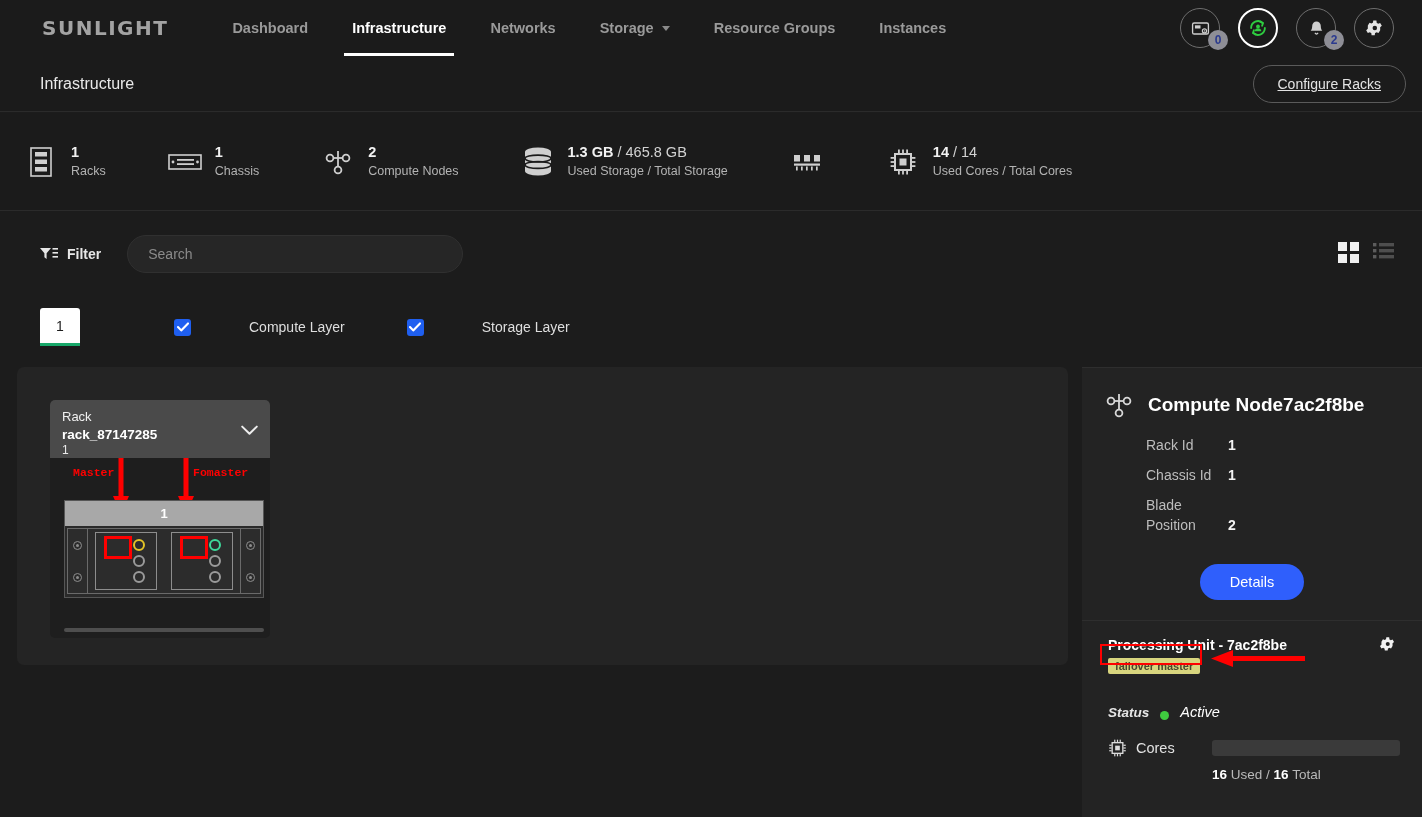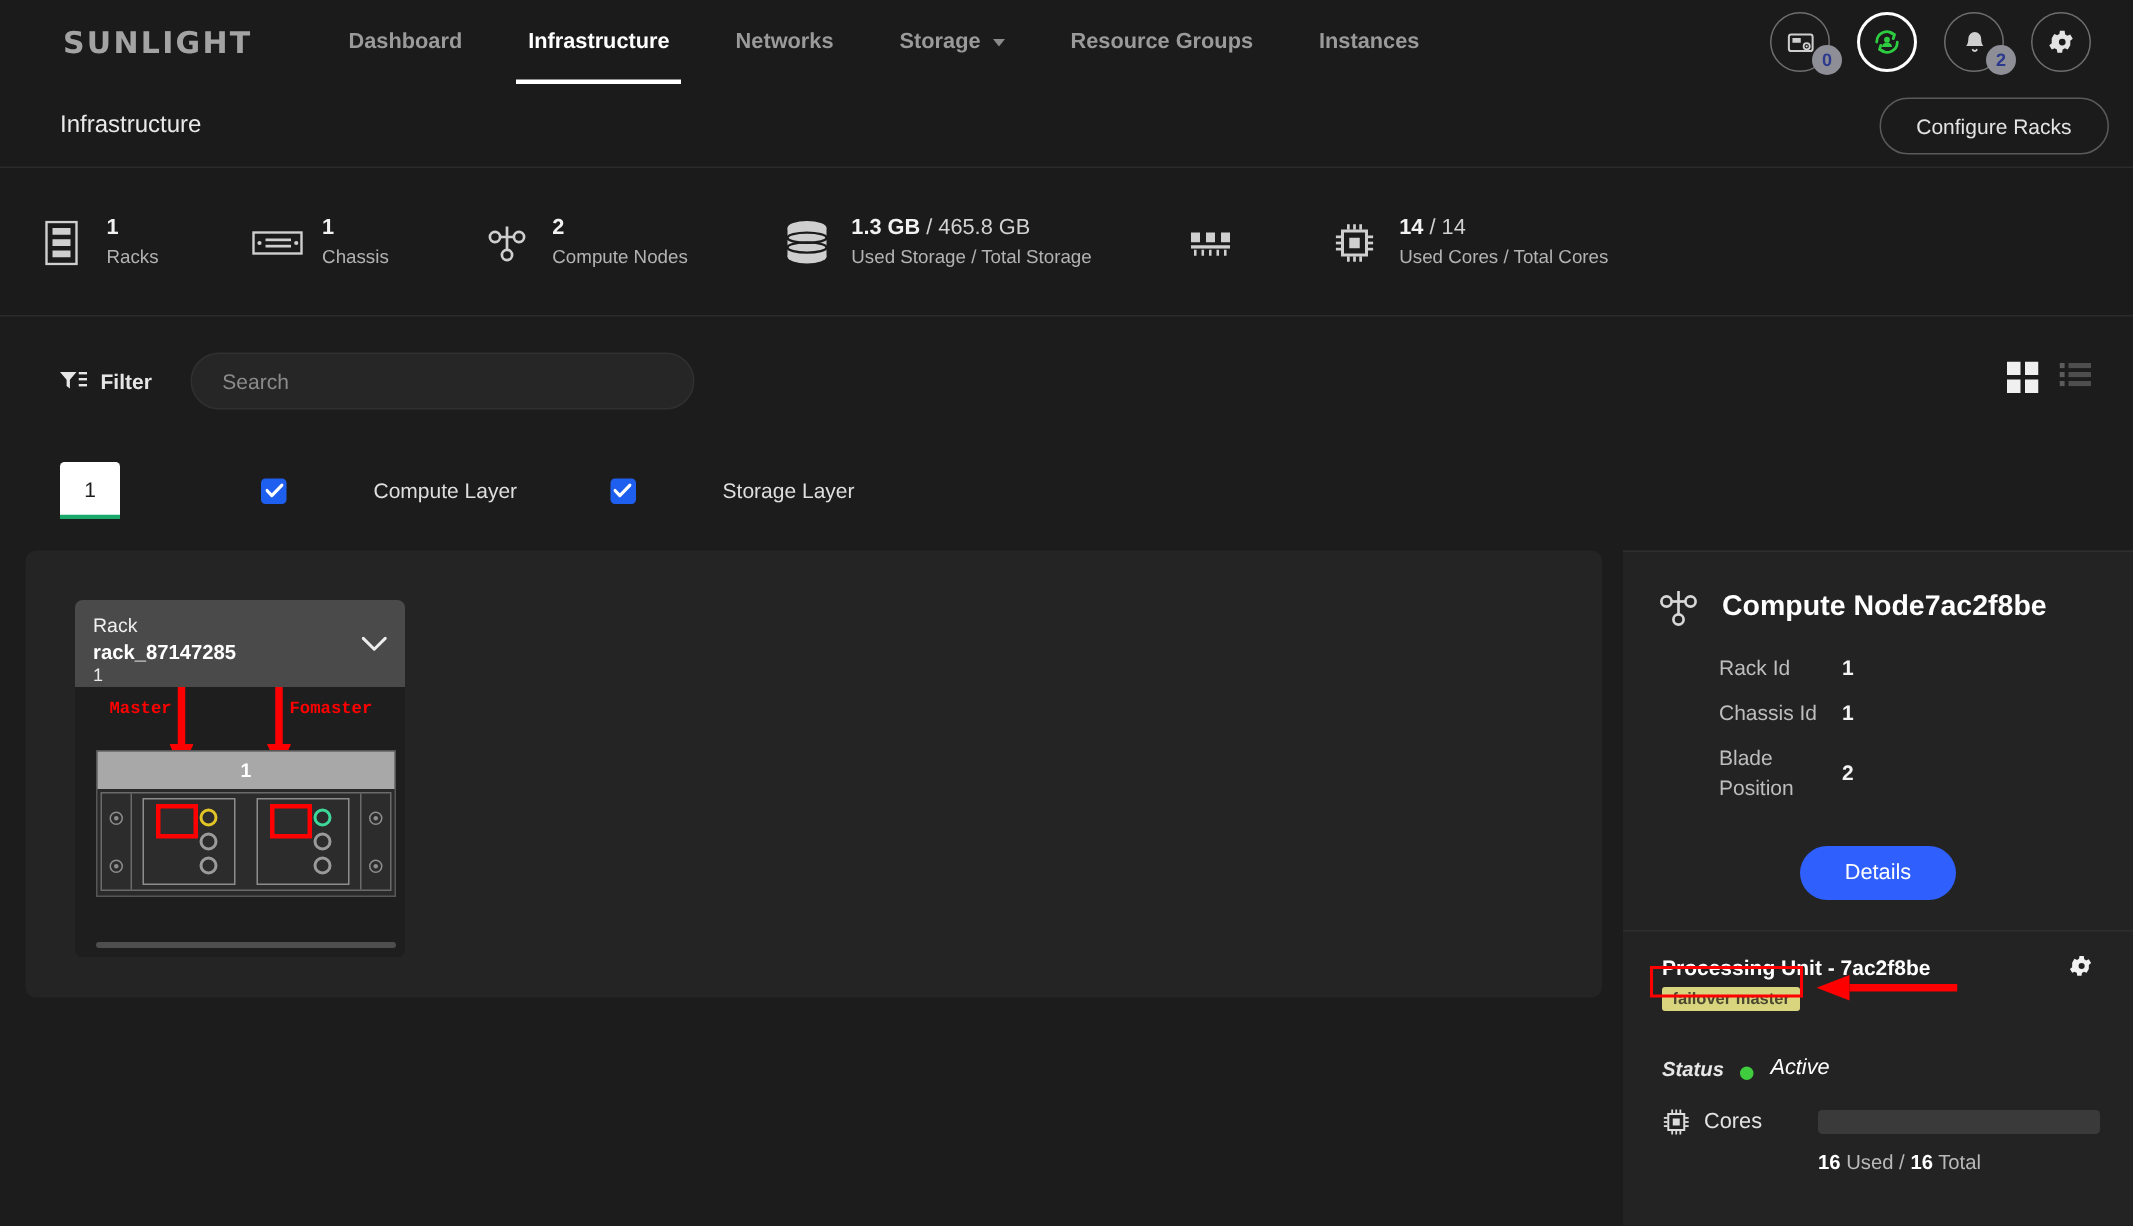--- a/index.html
+++ b/index.html
@@ -68,20 +68,21 @@
     border-bottom: 1px solid #2b2b2b;
     display: flex; align-items: center;
   }
   .page-title { margin-left: 40px; font-size: 16px; color: #e9e9e9; }
   .btn-outline {
     margin-left: auto; margin-right: 16px;
     padding: 10px 24px; border-radius: 22px;
     border: 1px solid #5a5a5a; background: transparent;
     color: #e3e3e3; font-size: 14px; cursor: pointer;
     font-family: "Liberation Sans", sans-serif;
+    text-decoration: underline;
   }
 
   
   .statsbar {
     position: absolute; left: 0; top: 113px; width: 1422px; height: 98px;
     background: #1b1b1b; border-bottom: 1px solid #2b2b2b;
     display: flex; align-items: center;
   }
   .stat { display: flex; align-items: center; }
   .stat .ico { width: 34px; display: flex; justify-content: center; color: #cfcfcf; }
@@ -221,21 +222,21 @@
 
   
   .sidepanel {
     position: absolute; right: 0; top: 367px; width: 340px; height: 450px;
     background: #232323;
     border-top: 1px solid #2e2e2e;
   }
   .sp-head { padding: 22px 0 0 22px; display: flex; align-items: center; gap: 14px; }
   .sp-title { font-size: 19px; font-weight: 700; color: #ffffff; }
   .sp-rows { padding: 16px 0 0 64px; }
-  .sp-row { display: flex; align-items: center; margin-bottom: 10px; }
+  .sp-row { display: flex; align-items: flex-end; margin-bottom: 10px; }
   .sp-key { width: 82px; font-size: 14px; color: #bdbdbd; line-height: 1.42; }
   .sp-val { font-size: 14px; font-weight: 700; color: #f3f3f3; line-height: 1.42; }
   .sp-divider { border-top: 1px solid #2e2e2e; }
   .details-wrap { display: flex; justify-content: center; padding: 18px 0 20px; }
   .btn-primary {
     padding: 10px 30px; border-radius: 22px; border: none;
     background: #2f5ffc; color: #ffffff; font-size: 14.5px; cursor: pointer;
     font-family: "Liberation Sans", sans-serif;
   }
   .pu-sec { padding: 16px 22px 0 26px; position: relative; }

